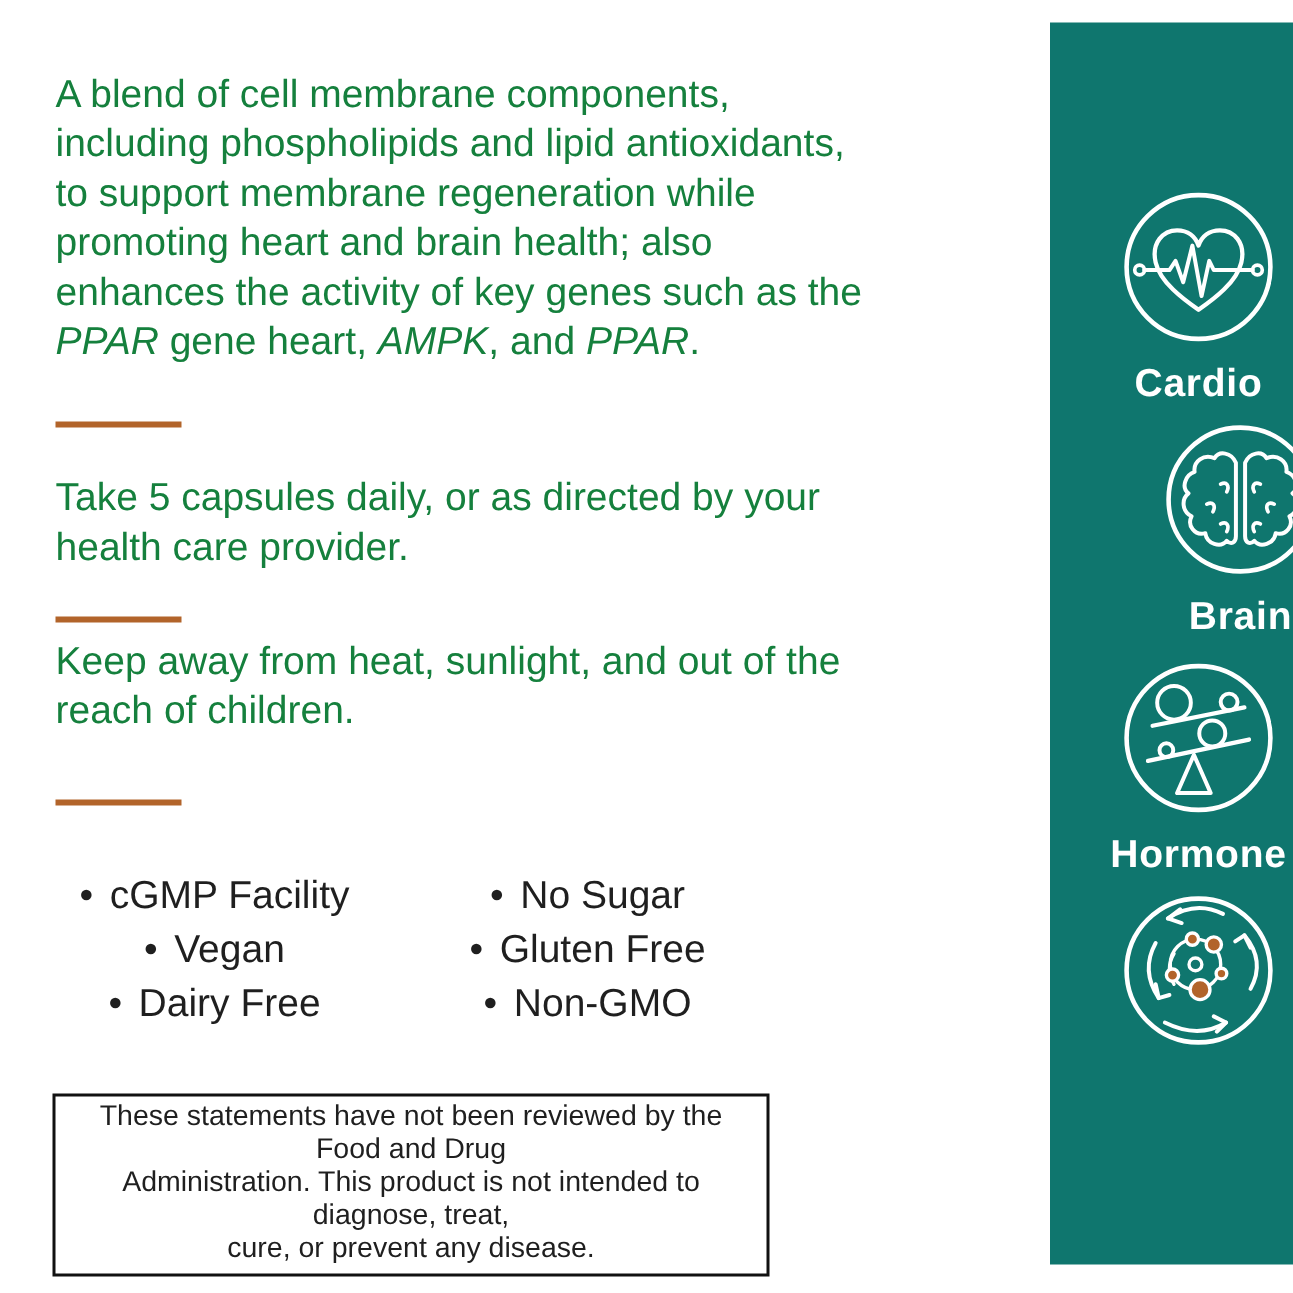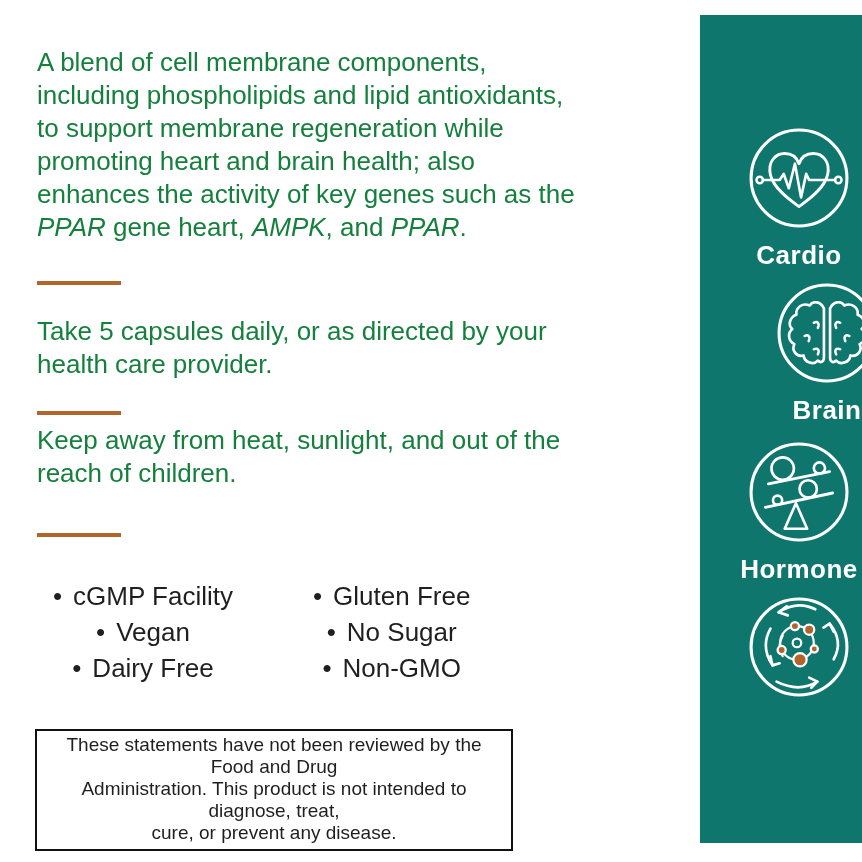--- a/index.html
+++ b/index.html
@@ -87,22 +87,22 @@
 reach of children.</p>
 
   <hr class="divider" id="divider-3">
 
   <ul class="feature-col" id="features-col-1">
     <li><span class="bullet">•</span><span>cGMP Facility</span></li>
     <li><span class="bullet">•</span><span>Vegan</span></li>
     <li><span class="bullet">•</span><span>Dairy Free</span></li>
   </ul>
   <ul class="feature-col" id="features-col-2">
+    <li><span class="bullet">•</span><span>No Sugar</span></li>
     <li><span class="bullet">•</span><span>Gluten Free</span></li>
-    <li><span class="bullet">•</span><span>No Sugar</span></li>
     <li><span class="bullet">•</span><span>Non-GMO</span></li>
   </ul>
 
   <div class="disclaimer-box">
     <p>These statements have not been reviewed by the Food and Drug
 Administration. This product is not intended to diagnose, treat,
 cure, or prevent any disease.</p>
   </div>
 
   <aside class="sidebar">

